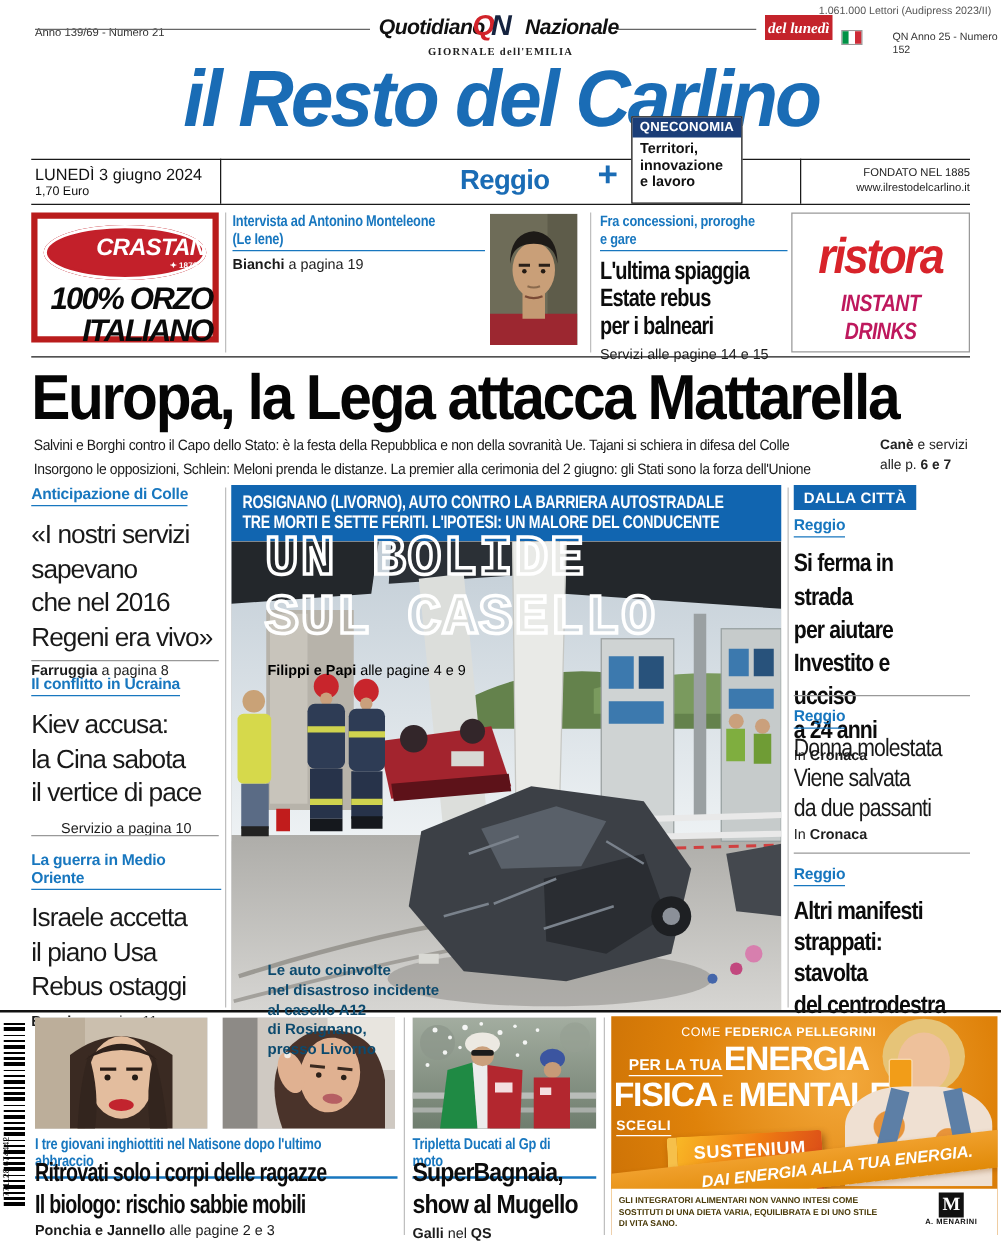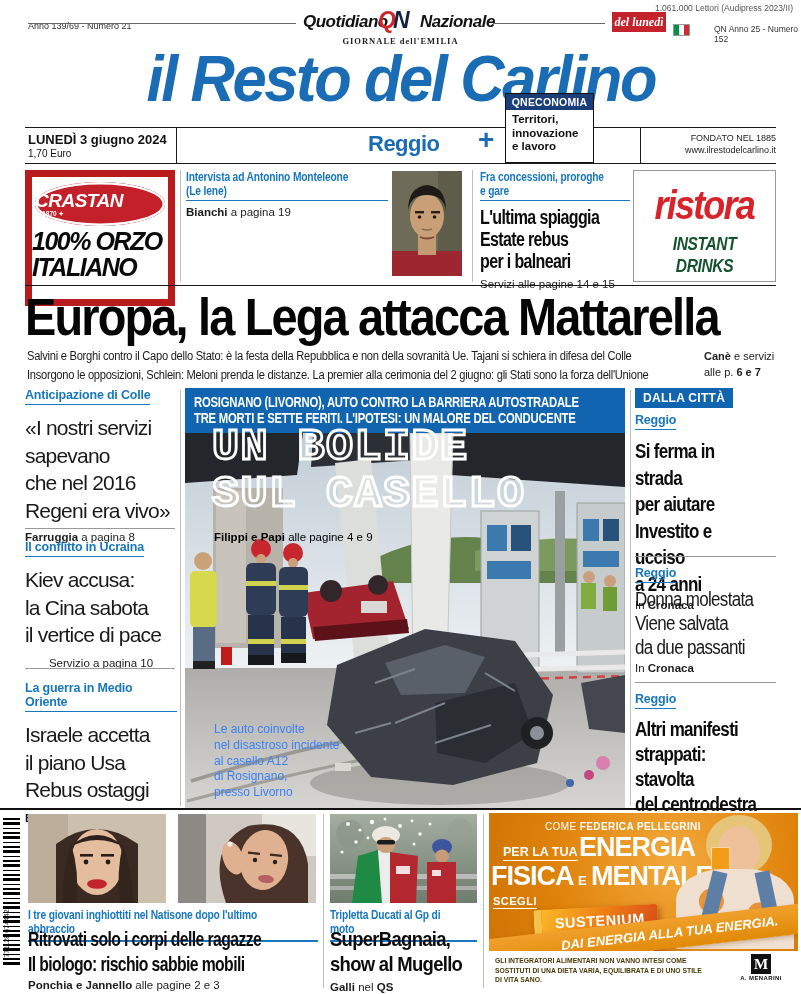--- a/index.html
+++ b/index.html
@@ -43,36 +43,36 @@
 
   <div class="abs" style="left:0;top:36px;width:801px;text-align:center;font-family:'Liberation Serif',serif;font-weight:bold;font-size:8.5px;letter-spacing:1px;color:#222;">GIORNALE dell'EMILIA</div>
   <div class="abs" style="left:0;top:42px;width:801px;text-align:center;">
     <span style="display:inline-block;transform:scaleX(.96);transform-origin:center top;font-size:64px;font-weight:900;font-style:italic;letter-spacing:-2.5px;color:#1a6cb5;white-space:nowrap;">il Resto del Carlino</span>
   </div>
 
   <div class="hline" style="left:25px;top:127px;width:751px;"></div>
   <div class="hline" style="left:25px;top:163px;width:751px;"></div>
   <div class="abs" style="left:176px;top:127px;width:1px;height:36px;background:#1a1a1a;"></div>
   <div class="abs" style="left:640px;top:127px;width:1px;height:36px;background:#1a1a1a;"></div>
-  <div class="abs" style="left:28px;top:132px;font-size:13px;font-weight:700;">LUNEDÌ 3 giugno 2024</div>
+  <div class="abs" style="left:28px;top:132px;font-size:13px;font-weight:400;">LUNEDÌ 3 giugno 2024</div>
   <div class="abs" style="left:28px;top:148px;font-size:10px;">1,70 Euro</div>
   <div class="abs" style="left:368px;top:131px;font-size:22px;font-weight:800;color:#1a6cb5;letter-spacing:-.5px;">Reggio</div>
   <div class="abs" style="left:478px;top:124px;font-size:28px;font-weight:900;color:#1a6cb5;">+</div>
   <div class="abs" style="left:505px;top:93px;width:87px;height:68px;background:#fff;border:1.5px solid #111;z-index:6;">
     <div style="background:#1b3e78;color:#fff;font-size:10.5px;font-weight:800;text-align:center;padding:2px 0;letter-spacing:.2px;">QNECONOMIA</div>
     <div class="pre" style="padding:3px 6px;font-size:11.5px;font-weight:800;line-height:1.18;">Territori,
 innovazione
 e lavoro</div>
   </div>
   <div class="abs" style="right:25px;top:133px;text-align:right;font-size:9px;color:#222;">
     <div>FONDATO NEL 1885</div>
     <div style="margin-top:2px;">www.ilrestodelcarlino.it</div>
   </div>
 
-  <div class="abs" style="left:25px;top:170px;width:150px;height:136px;border:7px solid #b91c1c;box-sizing:border-box;text-align:left;">
+  <div class="abs" style="left:25px;top:170px;width:150px;height:104px;border:5px solid #b91c1c;box-sizing:border-box;text-align:right;">
     <div style="margin:5px auto 2px;width:130px;height:44px;background:#c3202a;border-radius:50%;box-shadow:inset 0 0 0 2.5px #fff,inset 0 0 0 5px #c3202a;display:flex;flex-direction:column;justify-content:center;">
       <div style="color:#fff;font-weight:900;font-style:italic;font-size:19px;letter-spacing:-.5px;line-height:1;">CRASTAN</div>
       <div style="color:#fff;font-size:6.5px;font-weight:bold;">✦ 1870 ✦</div>
     </div>
     <div class="pre" style="font-size:25px;font-weight:900;font-style:italic;letter-spacing:-1.5px;line-height:1.05;color:#0a0a0a;">100% ORZO
 ITALIANO</div>
   </div>
   <div class="gline" style="left:180px;top:170px;height:112px;"></div>
 
   <div class="abs" style="left:186px;top:170px;width:202px;">
@@ -100,21 +100,21 @@
   <div class="abs" style="left:480px;top:170px;width:150px;">
     <div class="kick"><span class="kick-u"><span class="sx85" style="font-size:12px;">Fra concessioni, proroghe e gare</span></span></div>
     <div class="hl" style="margin-top:5px;font-size:20px;line-height:22px;"><span class="sx80">L'ultima spiaggia
 Estate rebus
 per i balneari</span></div>
     <div class="byl" style="margin-top:6px;">Servizi alle pagine 14 e 15</div>
   </div>
 
   <div class="abs" style="left:633px;top:170px;width:143px;height:112px;border:1px solid #999;box-sizing:border-box;text-align:center;">
     <div style="margin-top:14px;color:#d8232a;font-weight:900;font-style:italic;font-size:40px;letter-spacing:-2px;line-height:1;"><span class="sx90" style="transform-origin:center top;">ristora</span></div>
-    <div style="margin-top:8px;font-weight:900;font-style:italic;font-size:19px;letter-spacing:-.5px;color:#14532d;"><span class="sx82" style="transform-origin:center top;">INSTANT DRINKS</span></div>
+    <div style="margin-top:8px;font-weight:900;font-style:italic;font-size:19px;letter-spacing:-.5px;color:#be185d;"><span class="sx82" style="transform-origin:center top;">INSTANT DRINKS</span></div>
   </div>
 
   <div class="hline" style="left:25px;top:285px;width:751px;"></div>
 
   <div class="abs" style="left:25px;top:288px;">
     <span class="sx92" style="font-size:51px;font-weight:900;letter-spacing:-2px;white-space:nowrap;color:#050505;">Europa, la Lega attacca Mattarella</span>
   </div>
   <div class="abs" style="left:27px;top:347px;font-size:12px;letter-spacing:-.3px;line-height:1.6;color:#1a1a1a;">
     <span class="sx93">Salvini e Borghi contro il Capo dello Stato: è la festa della Repubblica e non della sovranità Ue. Tajani si schiera in difesa del Colle
 Insorgono le opposizioni, Schlein: Meloni prenda le distanze. La premier alla cerimonia del 2 giugno: gli Stati sono la forza dell'Unione</span>
@@ -243,21 +243,21 @@
         <circle cx="404" cy="342" r="5" fill="#c2487f"></circle>
       <circle cx="385" cy="350" r="4" fill="#4466aa"></circle>
         <rect x="150" y="330" width="16" height="8" fill="#d9d9d4"></rect>
     </svg>
   </div>
   <div class="abs pre" style="left:212px;top:424px;z-index:3;font-size:45px;font-weight:900;line-height:47px;letter-spacing:1.5px;color:transparent;font-family:Liberation Mono, monospace;-webkit-text-stroke:2.8px #ffffff;">UN BOLIDE
 SUL CASELLO</div>
   <div class="abs" style="left:214px;top:531px;z-index:3;font-size:11.5px;color:#000;">
     <span class="bb">Filippi e Papi</span><span> alle pagine 4 e 9</span>
   </div>
-  <div class="abs pre" style="left:214px;top:722px;z-index:3;width:170px;font-size:12px;font-weight:normal;line-height:1.32;color:#3b82f6;">Le auto coinvolte
+  <div class="abs pre" style="left:214px;top:769px;z-index:3;width:170px;font-size:12px;font-weight:bold;line-height:1.32;color:#0c4a6e;">Le auto coinvolte
 nel disastroso incidente
 al casello A12
 di Rosignano,
 presso Livorno</div>
 
   <div class="abs" style="left:635px;top:388px;">
     <span style="display:inline-block;background:#1165b0;color:#fff;font-size:12px;font-weight:800;letter-spacing:.3px;padding:3px 8px;">DALLA CITTÀ</span>
   </div>
   <div class="abs" style="left:635px;top:413px;width:145px;">
     <div class="kick"><span class="kick-u">Reggio</span></div>

